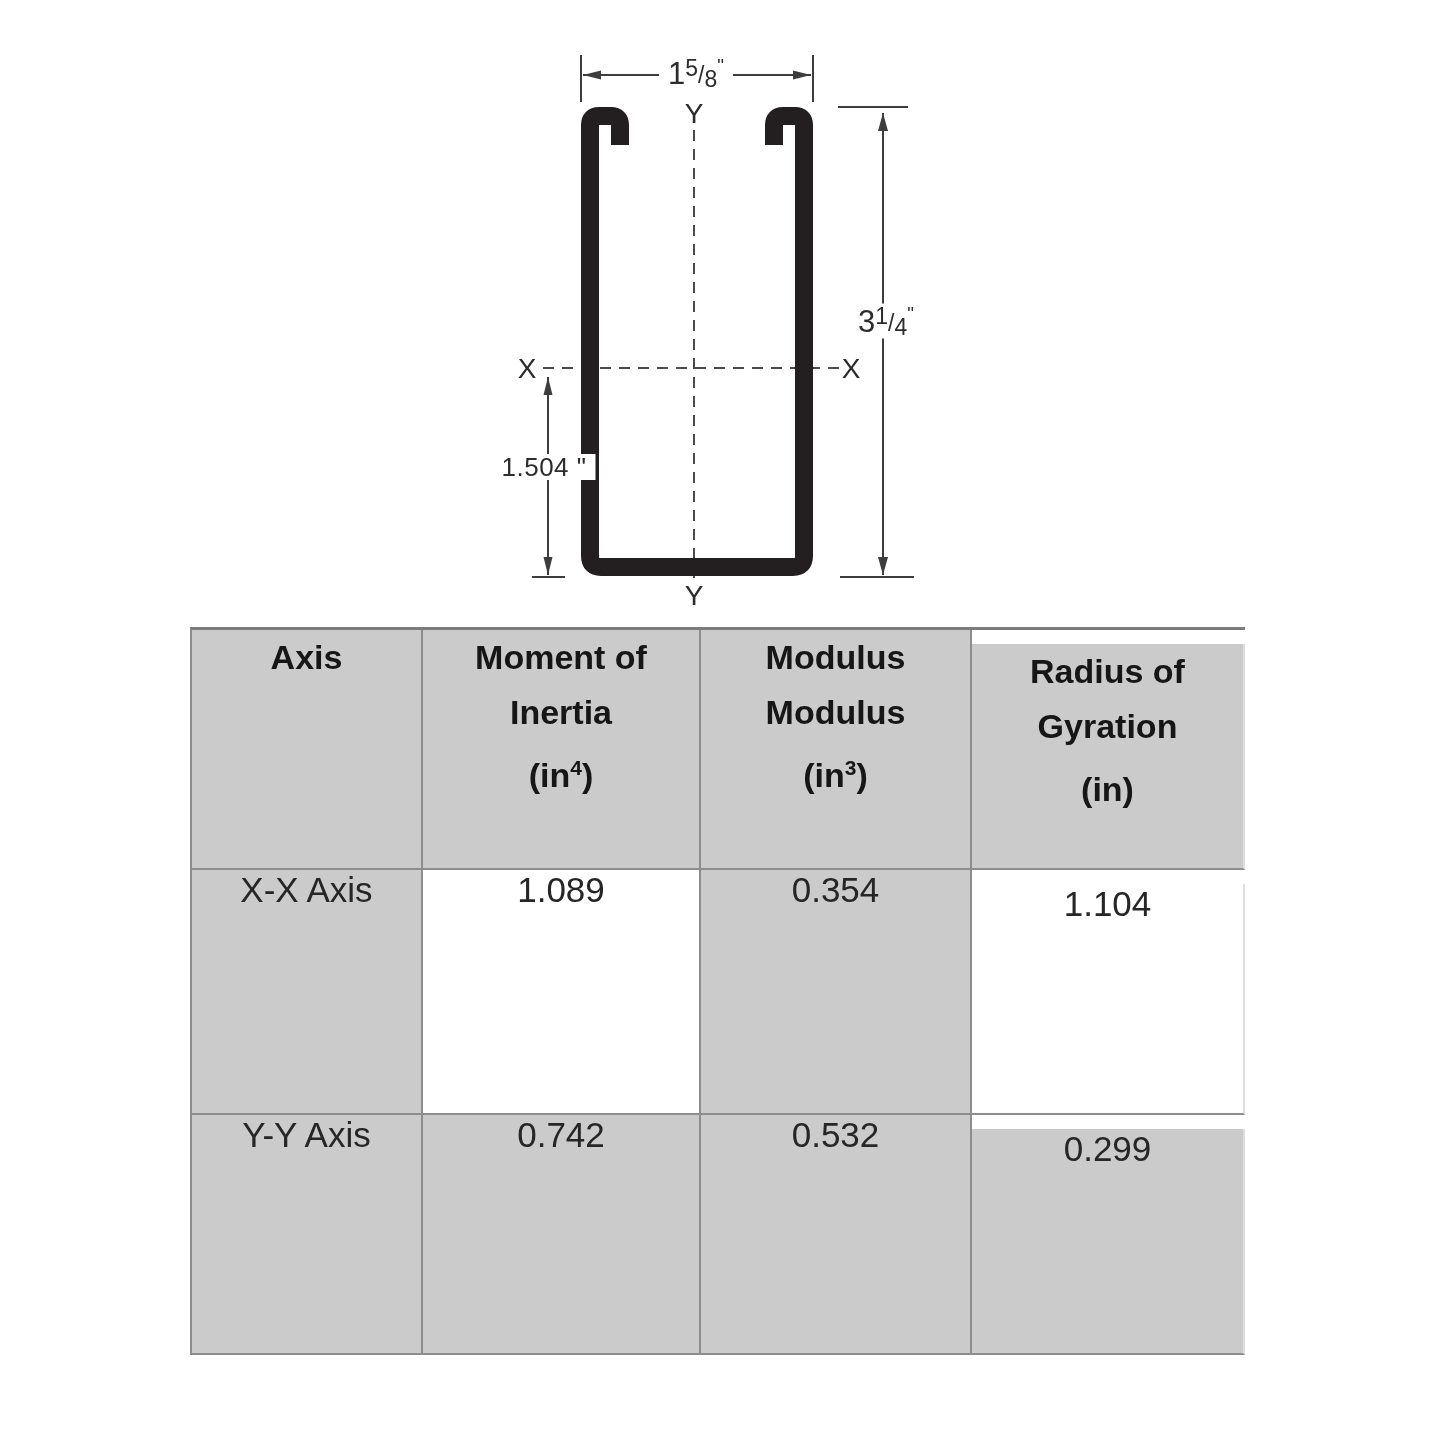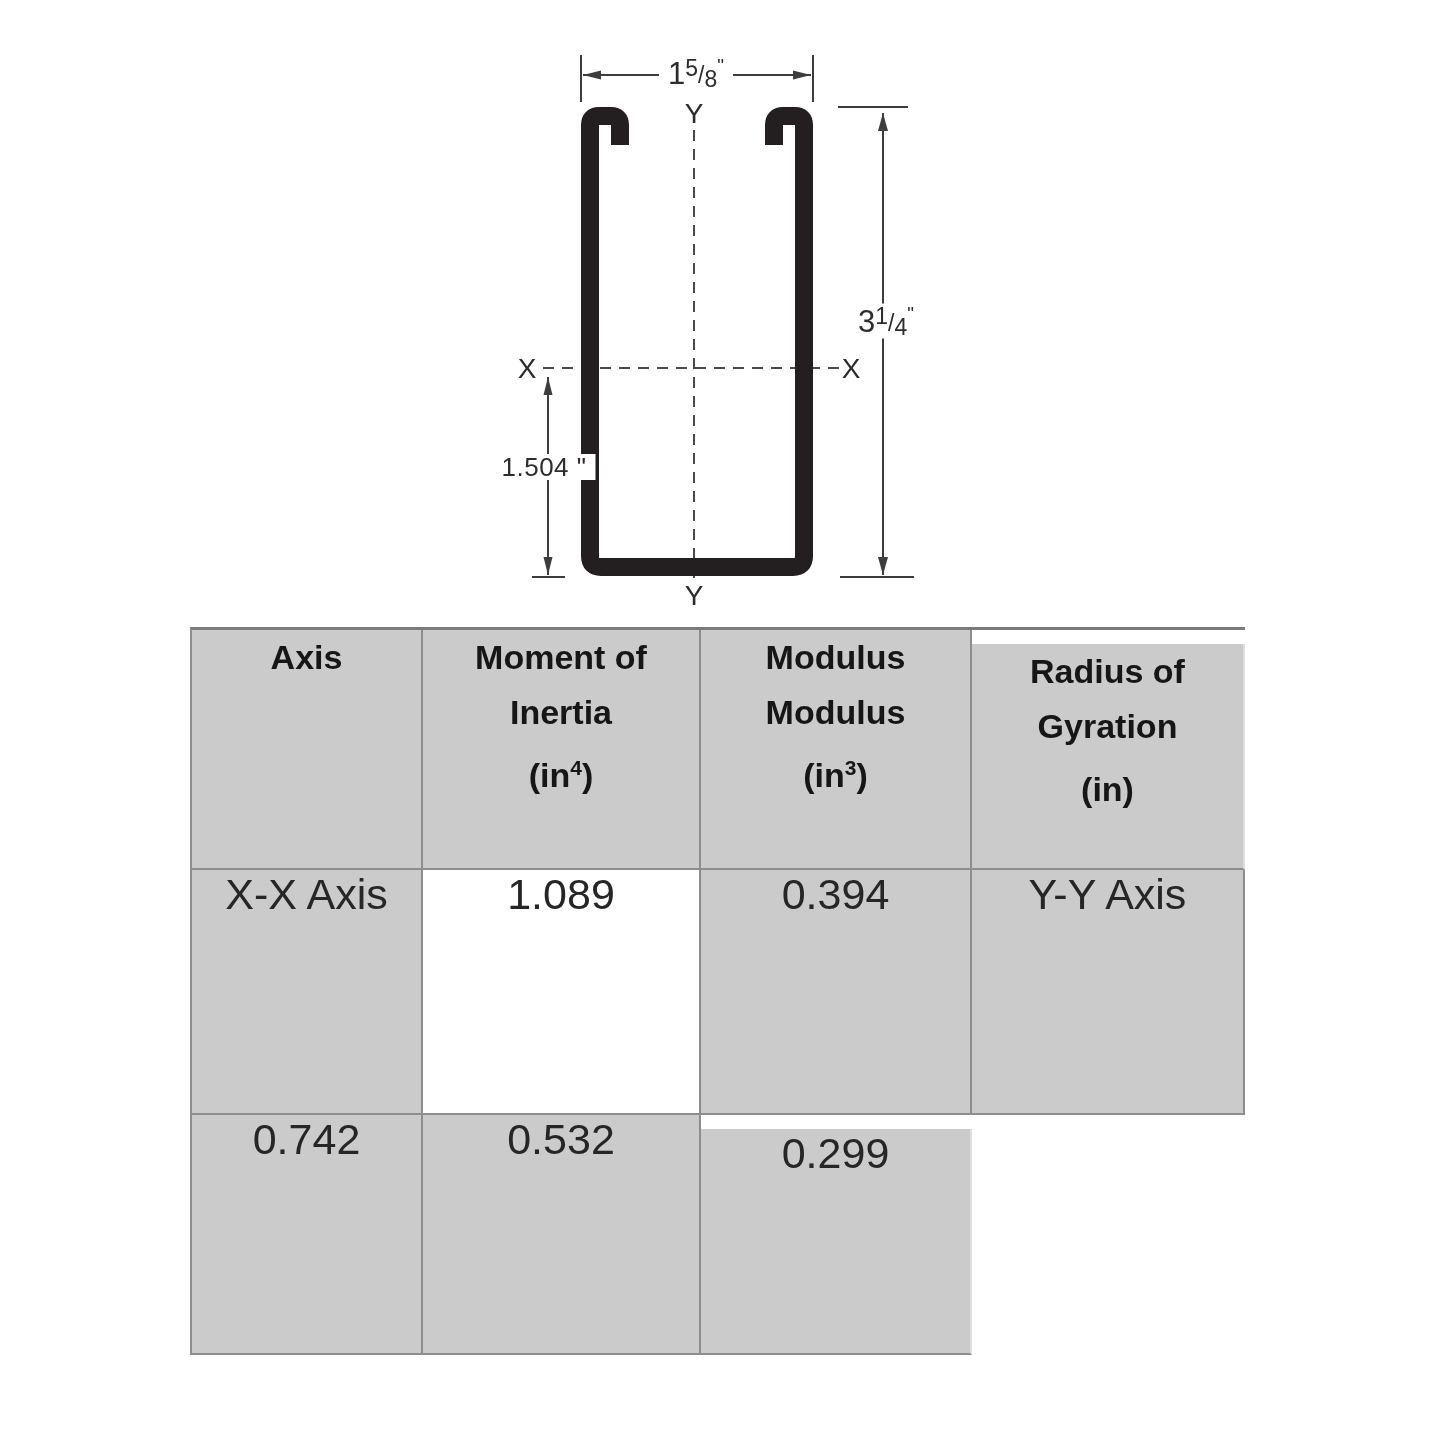--- a/index.html
+++ b/index.html
@@ -42,21 +42,21 @@
     border-bottom:2px solid #8d8d8d;
     display:flex; flex-direction:column;
     align-items:center; 
     text-align:center; box-sizing:border-box;
   }
   .cell.last-col { border-right:2px solid #dedede;margin-top:14px; }
   .cell.gray { background:#cccbcb; }
   .cell.white { background:#ffffff; }
   .head span, .head .hline { line-height:55px; font-weight:bold; font-size:34px; color:#161616; }
   .head .hline sup { font-size:21px; font-weight:bold; }
-  .val { font-size:43px; color:#262626; }
+  .val { font-size:35px; color:#262626; }
 </style>
 </head>
 <body>
 
 <div class="canvas">
 
   <svg class="diagram-svg" width="1445" height="628" viewBox="0 0 1445 628">
 
     <line x1="694" y1="130" x2="694" y2="583" stroke="#4a4a4a" stroke-width="2" stroke-dasharray="11 8"></line>
     <line x1="543" y1="368" x2="841" y2="368" stroke="#4a4a4a" stroke-width="2" stroke-dasharray="11 8"></line>
@@ -117,21 +117,24 @@
         <span class="hline"><span>(in)</span><sup></sup><span></span></span>
       </div>
 
     <div class="cell gray">
         <span class="val">X-X Axis</span>
       </div>
     <div class="cell white">
         <span class="val">1.089</span>
       </div>
     <div class="cell gray">
-        <span class="val">0.394</span>
+        <span class="val">0.354</span>
+      </div>
+    <div class="cell white last-col">
+        <span class="val">1.104</span>
       </div>
 
     <div class="cell gray">
         <span class="val">Y-Y Axis</span>
       </div>
     <div class="cell gray">
         <span class="val">0.742</span>
       </div>
     <div class="cell gray">
         <span class="val">0.532</span>

